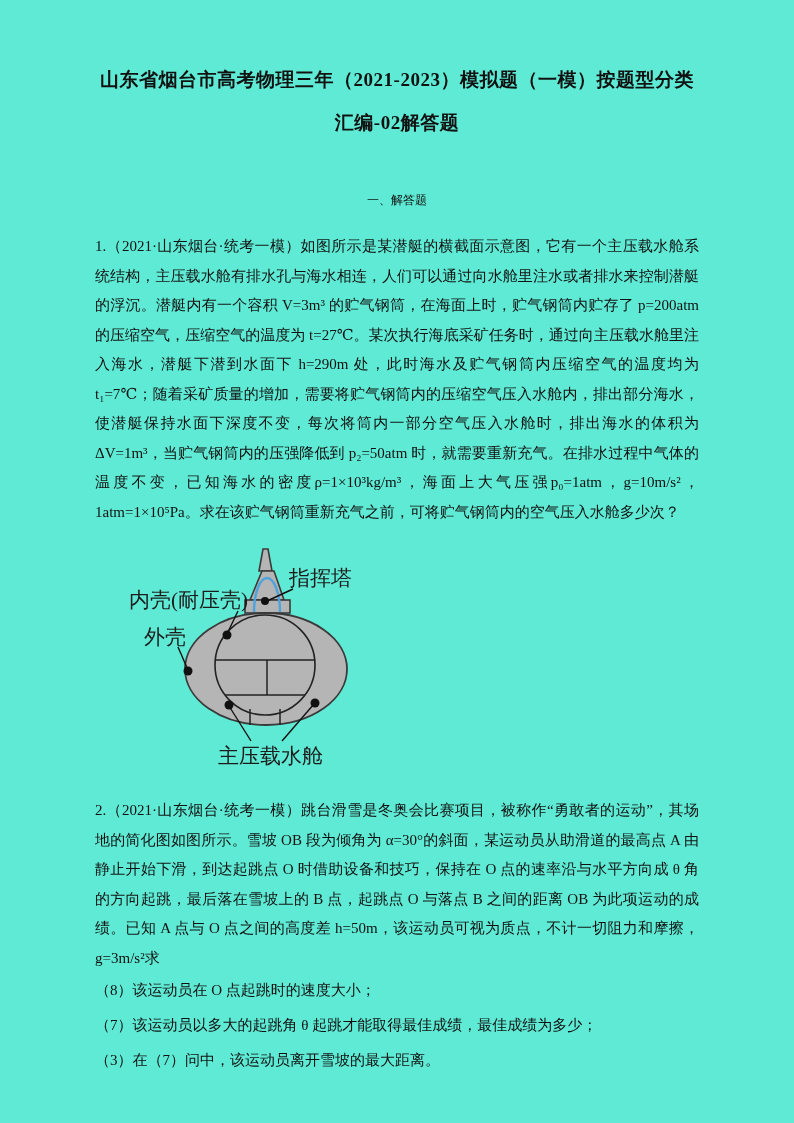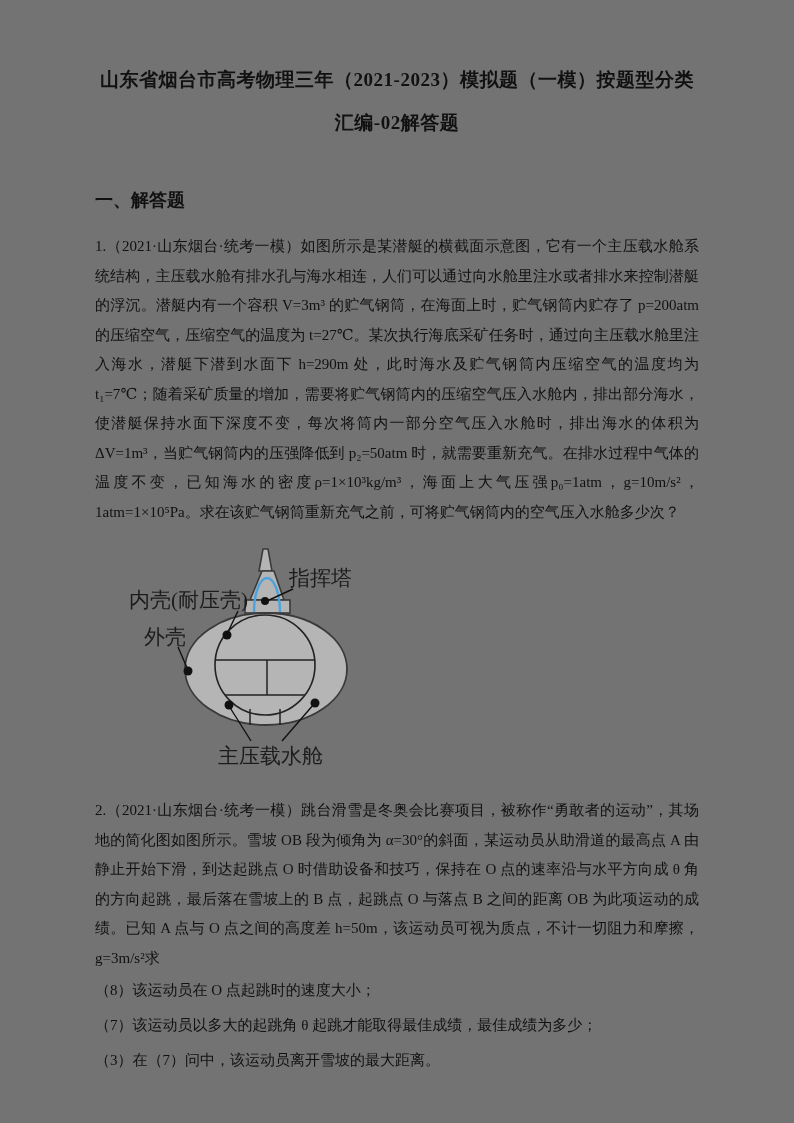--- a/index.html
+++ b/index.html
@@ -1,39 +1,40 @@
 <!DOCTYPE html>
 <html><head>
 <meta charset="utf-8">
 <style>
   html,body{margin:0;padding:0;background:#e8e8e8;}
   .page{
     position:relative;
     width:794px;height:1123px;
     margin:0 auto;
-    background:#737373;
+    background:#5eead4;
     box-sizing:border-box;
     padding:58px 95px 0 95px;
     font-family:"Liberation Serif","DejaVu Serif",serif;
     color:#111;
     overflow:hidden;
   }
   .doc-title{
     margin:0;
     font-size:19px;
     font-weight:bold;
     text-align:center;
     line-height:43px;
     letter-spacing:0.5px;
   }
   .section-heading{
     margin:46px 0 0 0;
-    font-size:18px;
-    font-weight:bold;
+    font-size:12px;
+    font-weight:normal;
     line-height:21px;
+    text-align:center;
   }
   .para{
     margin:21px 0 0 0;
     font-size:15px;
     line-height:29.5px;
     text-align:justify;
     text-justify:inter-ideograph;
   }
   .part-line{
     margin:0;

